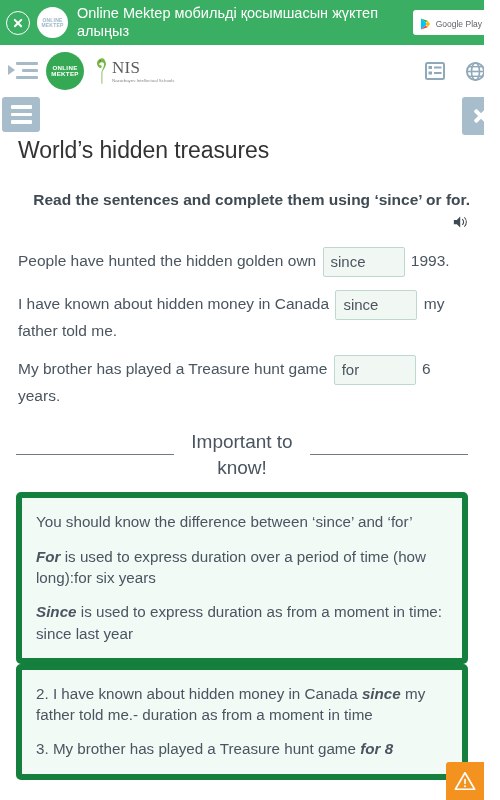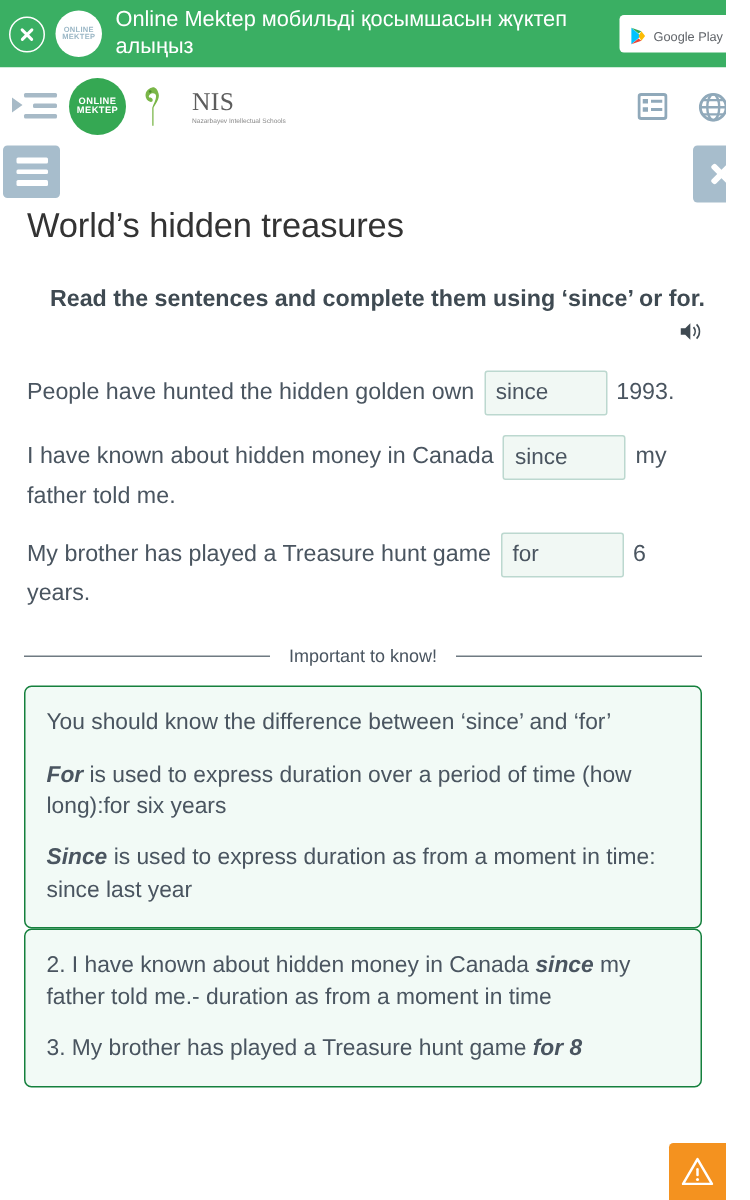--- a/index.html
+++ b/index.html
@@ -131,21 +131,21 @@
     font-size: 6.2px;
     font-weight: bold;
     color: #ffffff;
     letter-spacing: .3px;
   }
 
   .nav-nis {
     flex: 0 0 auto;
     display: flex;
     align-items: center;
-    gap: 18px;
+    gap: 2px;
   }
   .nis-bird { width: 17px; height: 30px; display: block; }
   .nis-text { display: flex; flex-direction: column; line-height: 1; }
   .nis-abbr { font-family: "Liberation Serif", serif; font-size: 17px; color: #5d5d5d; letter-spacing: .3px; }
   .nis-sub  { font-size: 4.4px; color: #8a8a8a; line-height: 1.28; margin-top: 2px; }
 
   .nav-spacer { flex: 1 1 auto; }
   .nav-right { display: flex; align-items: center; gap: 20px; }
   .icon-list { width: 20px; height: 20px; display: block; }
   .icon-globe { width: 21px; height: 21px; display: block; }
@@ -245,30 +245,30 @@
     gap: 13px;
     margin: 22px 2px 12px 2px;
   }
   .divider .line {
     flex: 1 1 auto;
     height: 1px;
     background: #6f7a82;
   }
   .divider .label {
     flex: 0 0 auto;
-    font-size: 12px;
+    font-size: 19px;
     color: #4a5560;
     text-align: center;
     line-height: 1.35;
   }
   .divider.important .label { max-width: 110px; }
 
   
   .info-box {
-    border: 1px solid #15803d;
+    border: 6px solid #15803d;
     border-radius: 5px;
     background: #f2faf6;
     padding: 13px 14px 14px 14px;
     margin: 0 2px;
   }
   .info-box p {
     font-size: 15.2px;
     color: #4a5560;
     line-height: 1.4;
     margin-bottom: 13px;

